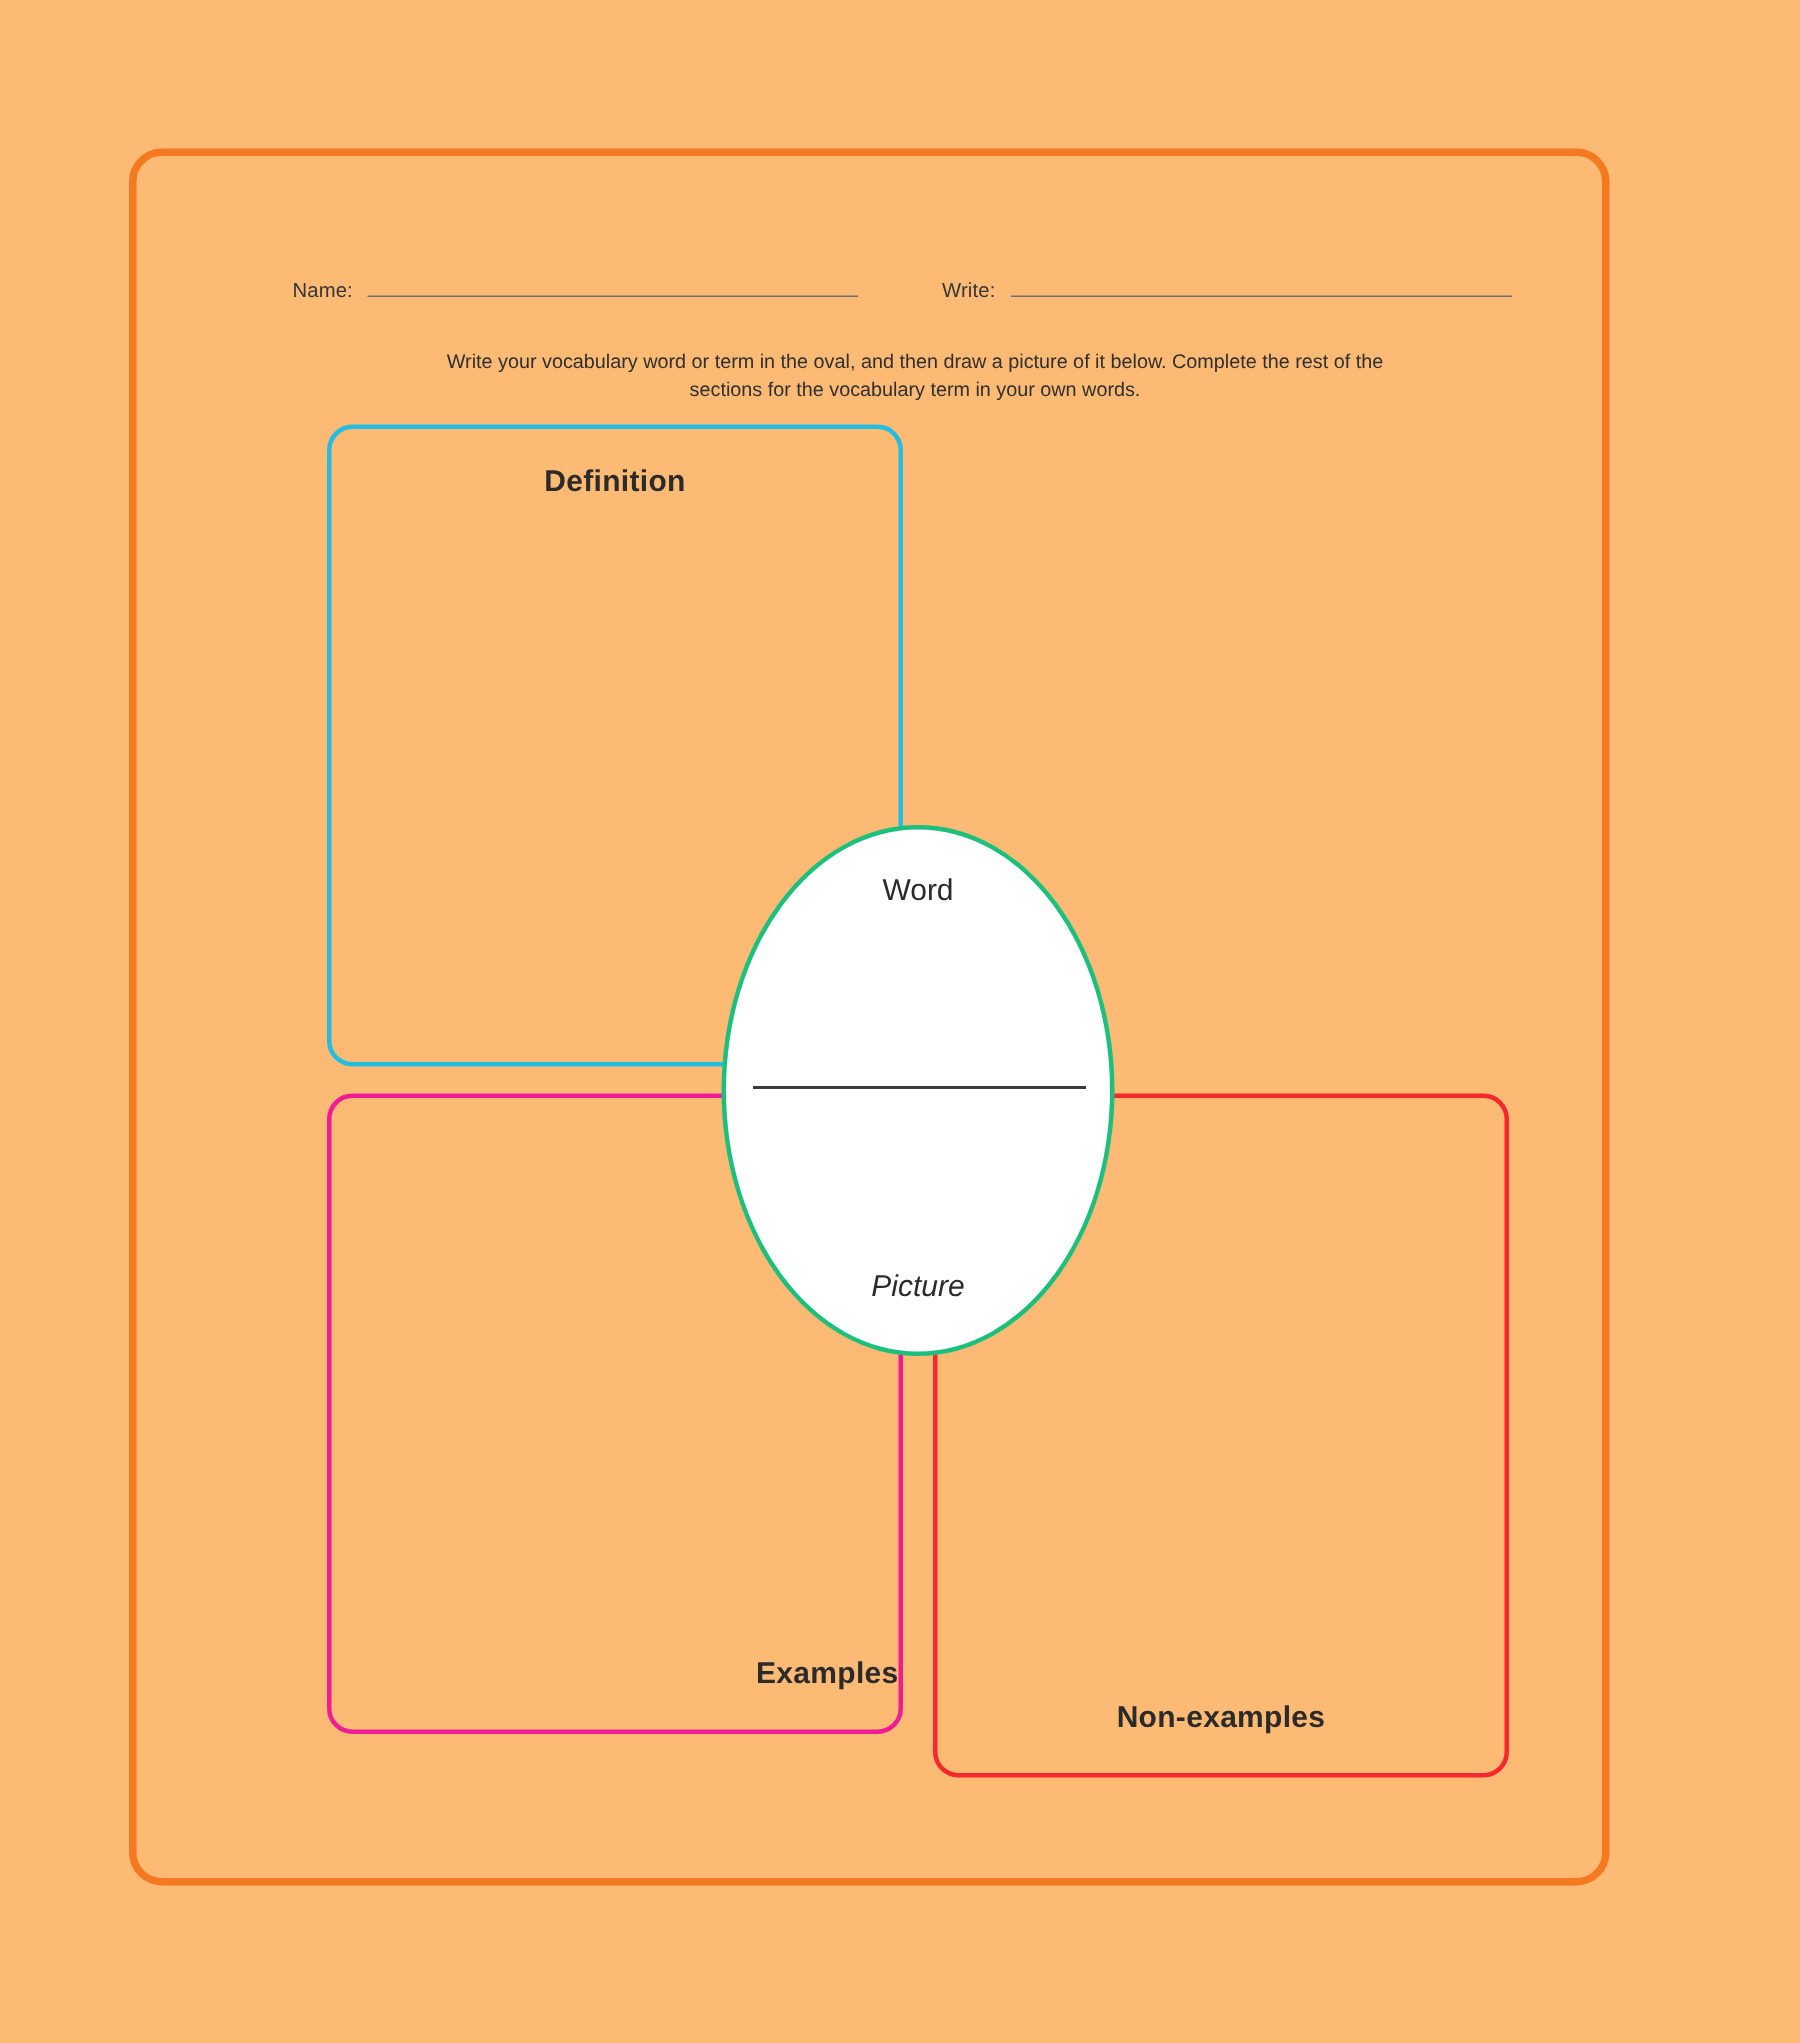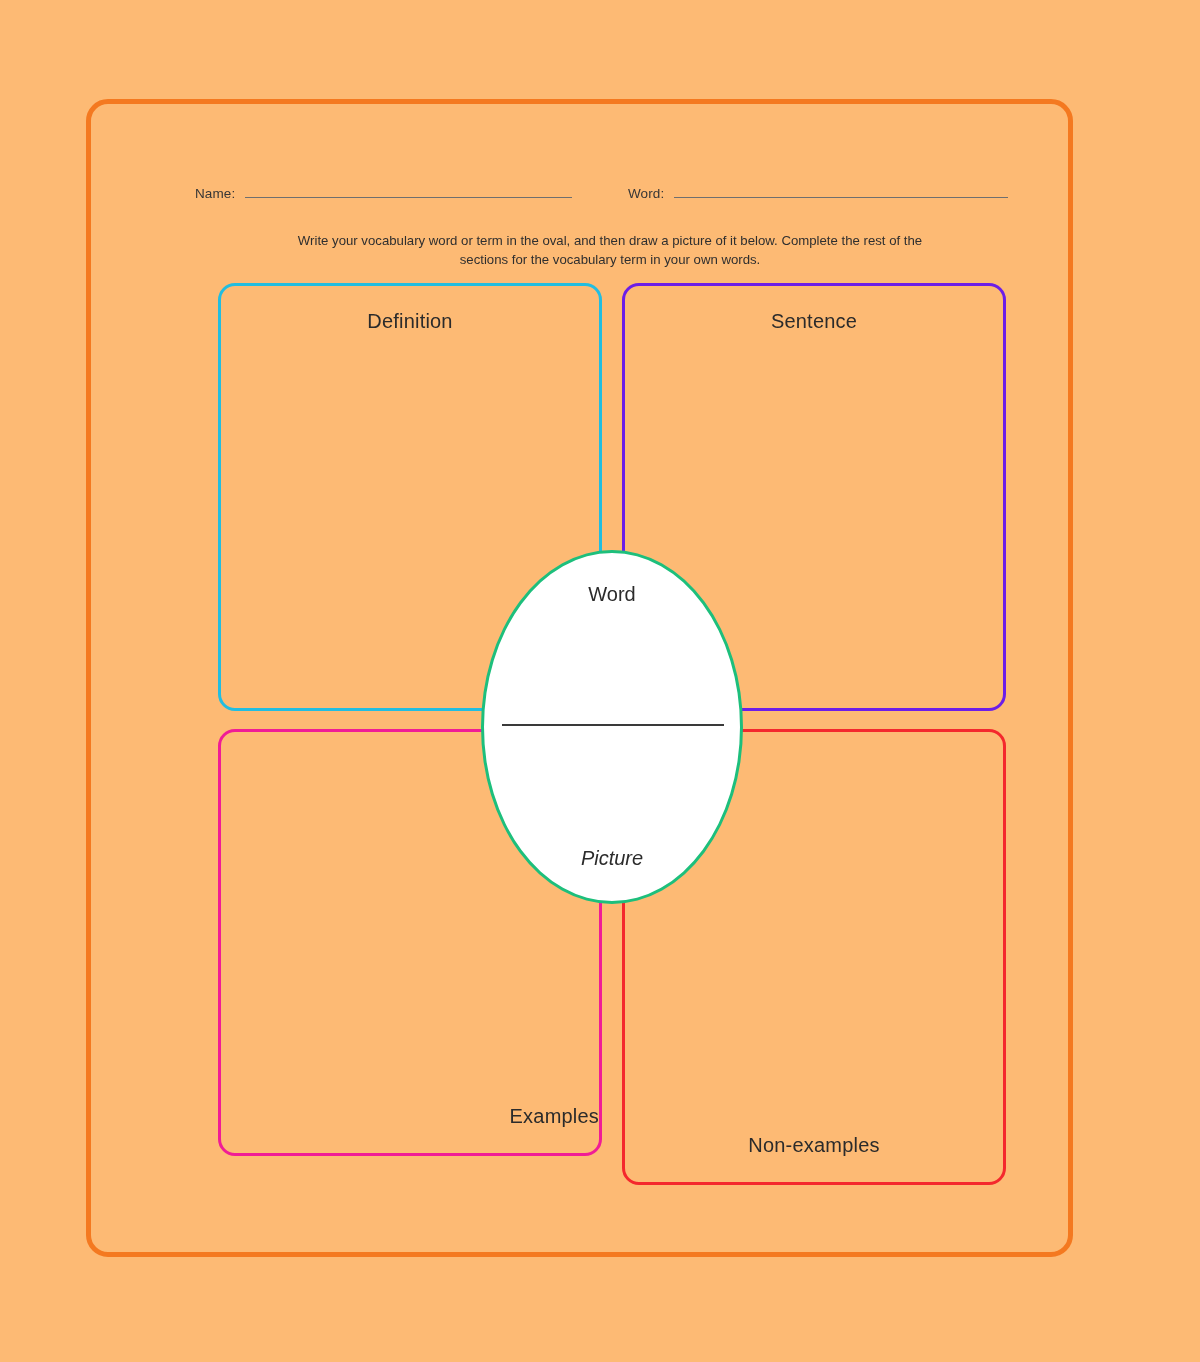--- a/index.html
+++ b/index.html
@@ -86,20 +86,21 @@
     background: transparent;
   }
   .quad-label {
     position: absolute;
     left: 0;
     right: 0;
     text-align: center;
     font-size: 20px;
     color: #2b2b2b;
     letter-spacing: 0.2px;
+    font-weight: bold;
   }
 
   .quad-definition {
     left: 218px;  top: 283px;
     width: 384px; height: 428px;
     border-color: #22BDE0;
   }
   .quad-definition .quad-label { top: 24px; }
 
   .quad-sentence {
@@ -165,35 +166,32 @@
   <div class="outer-frame"></div>
 
   <div class="field-row">
 
     <div class="field field-name">
       <span class="field-label">Name:</span>
       <span class="field-rule"></span>
     </div>
 
     <div class="field field-date">
-      <span class="field-label">Word:</span>
+      <span class="field-label">Write:</span>
       <span class="field-rule"></span>
     </div>
 
   </div>
 
   <div class="instructions">Write your vocabulary word or term in the oval, and then draw a picture of it below. Complete the rest of the sections for the vocabulary term in your own words.</div>
 
   <div class="quad quad-definition">
     <div class="quad-label">Definition</div>
   </div>
 
-  <div class="quad quad-sentence">
-    <div class="quad-label">Sentence</div>
-  </div>
 
   <div class="quad quad-examples">
     <div class="quad-label">Examples</div>
   </div>
 
   <div class="quad quad-nonexamples">
     <div class="quad-label">Non-examples</div>
   </div>
 
   <div class="oval-wrap">

